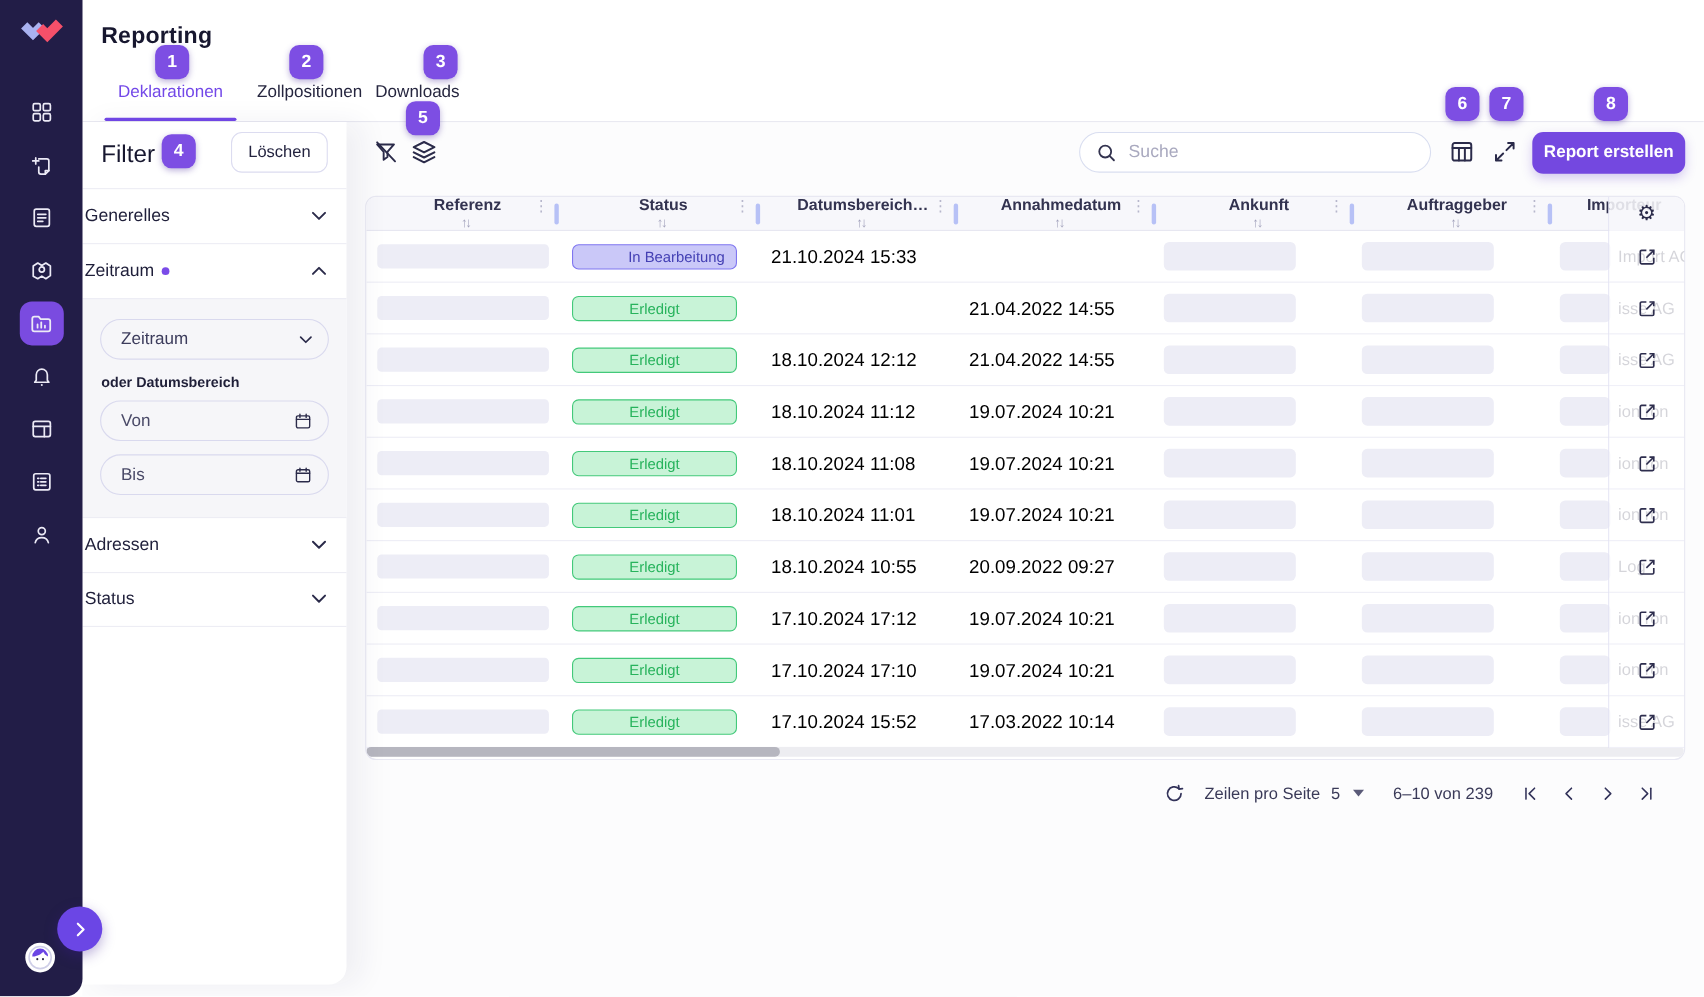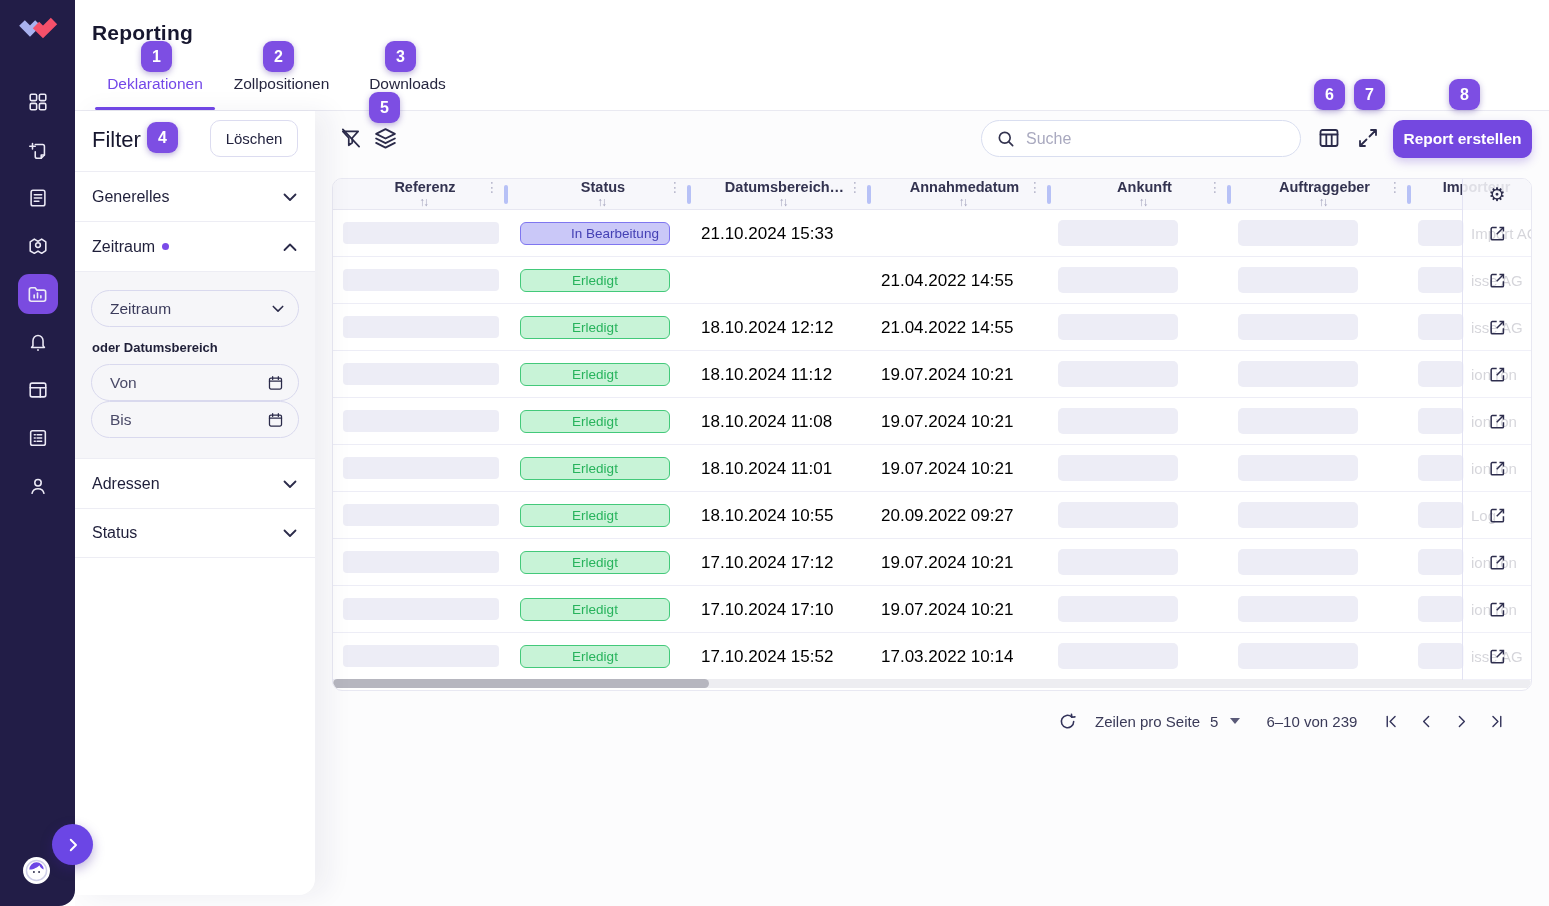--- a/index.html
+++ b/index.html
@@ -25,30 +25,30 @@
   .tab-underline { position:absolute; left:95px; top:107px; width:120px; height:3px; background:#7348e8; border-radius:2px; }
   .top-divider { position:absolute; left:75px; top:110px; width:1474px; height:1px; background:#e9e9f1; }
   .main-bg { position:absolute; left:75px; top:111px; width:1474px; height:795px; background:#fcfcfd; }
 
   
   .filter-panel { position:absolute; left:75px; top:111px; width:240px; height:784px; background:#fff; border-bottom-right-radius:16px; box-shadow:14px 0 26px rgba(35,35,80,.06); z-index:5; }
   .filter-head { position:relative; height:60px; }
   .filter-title { position:absolute; left:17px; top:16px; font-size:22px; font-weight:normal; color:#17172f; }
   .clear-btn { position:absolute; right:17px; top:9px; width:88px; height:37px; border:1px solid #dcdcf0; border-radius:10px; background:#fff; font-size:15px; color:#23233f; display:flex; align-items:center; justify-content:center; cursor:pointer; }
   .fsection { position:relative; height:50px; border-top:1px solid #ededf4; display:flex; align-items:center; cursor:pointer; }
-  .fsection .flabel { margin-left:17px; font-size:16px; color:#1f1f3a; }
+  .fsection .flabel { margin-left:2px; font-size:16px; color:#1f1f3a; }
   .fdot { width:7px; height:7px; border-radius:50%; background:#7a4be8; margin-left:7px; }
   .fchev { position:absolute; right:18px; top:50%; transform:translateY(-50%); }
   .fchev svg, .pill svg.cal, .select-caret svg { stroke:#2b2b4a; fill:none; stroke-width:1.8; stroke-linecap:round; stroke-linejoin:round; }
   .fsub { background:#f6f6f9; border-top:1px solid #ededf4; padding:18px 16px 20px 16px; }
   .pill { position:relative; width:208px; height:37px; border:1px solid #d9d9ee; border-radius:19px; display:flex; align-items:center; background:transparent; cursor:pointer; }
   .pill .ptext { margin-left:18px; font-size:15.5px; color:#3c3c5c; }
   .pill .pright { position:absolute; right:14px; top:50%; transform:translateY(-50%); display:flex; }
   .or-label { font-size:13px; font-weight:bold; color:#1f1f38; margin:13px 0 9px 1px; }
-  .mb12 { }
+  .mb12 { margin-bottom:12px; }
   .fsection:last-of-type { border-bottom:1px solid #ededf4; }
 
   
   .tool-icon { position:absolute; cursor:pointer; }
   .tool-icon svg { stroke:#2b2b4a; fill:none; stroke-width:1.8; stroke-linecap:round; stroke-linejoin:round; }
   .search-box { position:absolute; left:981px; top:120px; width:320px; height:37px; border:1.5px solid #d9def0; border-radius:19px; background:#fff; display:flex; align-items:center; }
   .search-box svg { margin-left:14px; stroke:#33334f; fill:none; stroke-width:2; stroke-linecap:round; }
   .search-box input { border:none; outline:none; background:transparent; margin-left:10px; font-size:16px; color:#33334f; width:250px; font-family:inherit; }
   .search-box input::placeholder { color:#a9a9bf; }
   .report-btn { position:absolute; left:1393px; top:120px; width:139px; height:38px; background:#7448e0; border:none; border-radius:10px; color:#fff; font-size:15.5px; font-weight:bold; font-family:inherit; cursor:pointer; box-shadow:0 4px 10px rgba(90,50,200,.25); }
@@ -104,21 +104,21 @@
 <body>
 
 <div class="stage">
 
   <div class="main-bg"></div>
 
   <div class="page-title">Reporting</div>
   <div class="tabs">
     <div class="tab active" style="left:95px;width:120px;">Deklarationen</div>
     <div class="tab" style="left:233px;width:97px;">Zollpositionen</div>
-    <div class="tab" style="left:368px;width:79px;">Downloads</div>
+    <div class="tab" style="left:340px;width:79px;">Downloads</div>
   </div>
   <div class="tab-underline"></div>
   <div class="top-divider"></div>
 
   <aside class="sidebar">
     <svg class="logo" viewBox="0 0 46 30">
       <path d="M7 11 L15 19 L23 11" stroke="#a9b2f0" stroke-width="8" fill="none"></path>
       <path d="M21 13 L28 20 L39 9" stroke="#f5506a" stroke-width="9" fill="none"></path>
     </svg>
     <nav class="nav">

